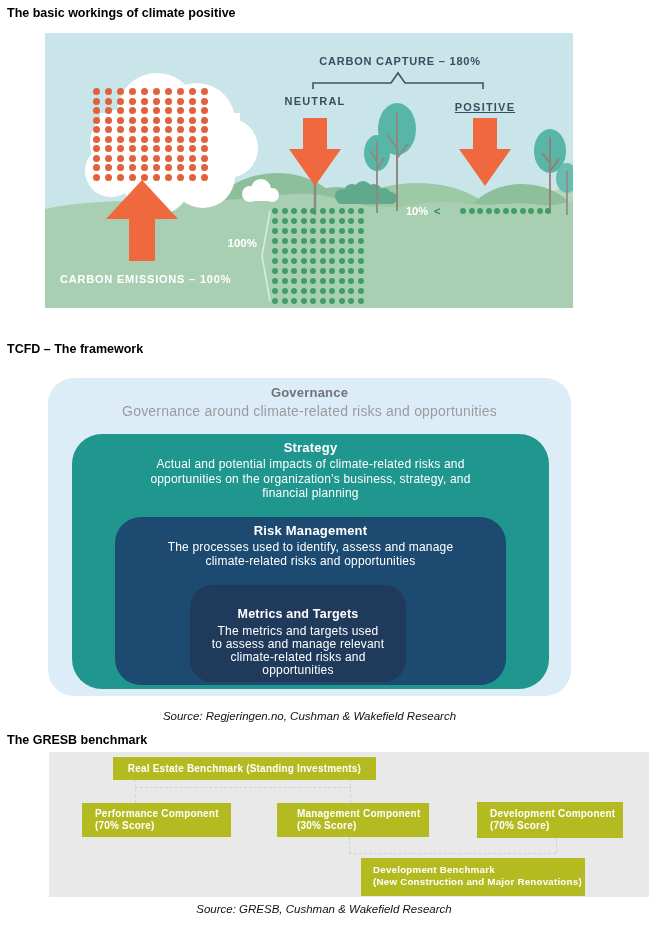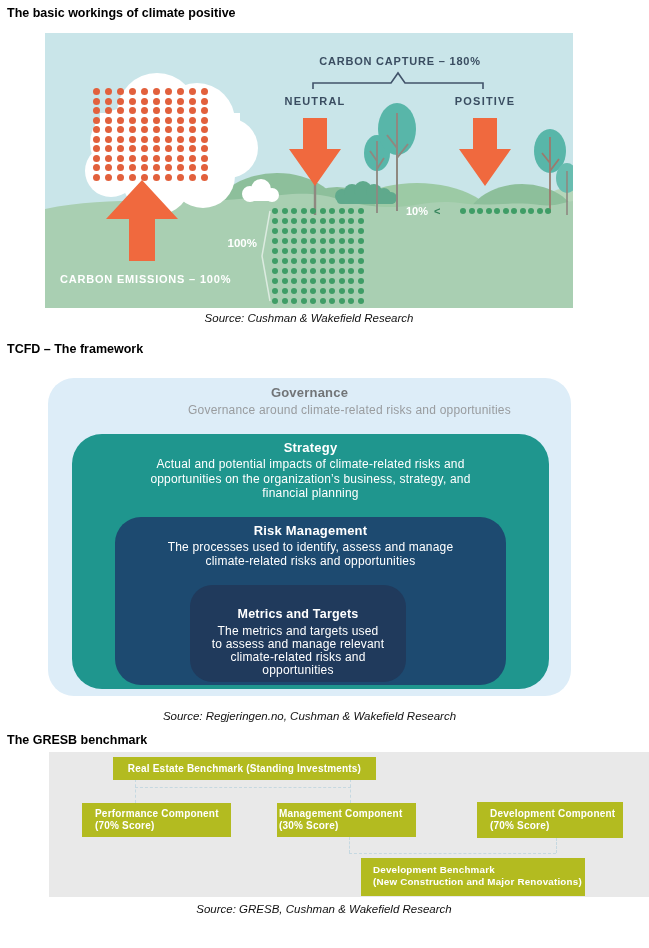--- a/index.html
+++ b/index.html
@@ -10,44 +10,44 @@
 
   
   .info{position:absolute;left:45px;top:33px;width:528px;height:275px;}
   .info svg{position:absolute;left:0;top:0;}
   .dots{position:absolute;}
   .dots i{display:block;}
   .ilbl{position:absolute;font-weight:bold;color:#fff;}
   .navy{color:#3a4d61;}
   .cap-lbl{left:255px;top:22px;width:200px;text-align:center;font-size:11px;letter-spacing:.8px;}
   .neu-lbl{left:210px;top:62px;width:120px;text-align:center;font-size:11px;letter-spacing:1.2px;}
-  .pos-lbl{left:380px;top:62px;width:120px;text-align:center;font-size:11px;letter-spacing:1.2px;}
+  .pos-lbl{left:380px;top:68px;width:120px;text-align:center;font-size:11px;letter-spacing:1.2px;text-decoration:underline;}
   .emi-lbl{left:15px;top:240px;font-size:11px;letter-spacing:.8px;}
   .h100-lbl{left:162px;top:204px;width:50px;text-align:right;font-size:11.5px;}
   .t10-lbl{left:338px;top:172px;width:45px;text-align:right;font-size:11px;}
   .lt-lbl{left:389px;top:172px;font-size:11px;color:#35845c;}
 
   
   .tcfd{position:absolute;left:48px;top:378px;width:523px;height:318px;background:#ddedf8;border-radius:26px;}
   .tcfd .name{position:absolute;left:0;width:100%;text-align:center;font-weight:bold;color:#fff;font-size:13px;letter-spacing:.2px;}
   .tcfd .line{position:absolute;left:0;width:100%;text-align:center;color:#fff;font-size:12px;letter-spacing:.2px;}
   .gov-name{position:absolute;left:0;top:7px;width:100%;text-align:center;font-size:13px;font-weight:600;color:#717477;letter-spacing:.2px;}
-  .gov-line{position:absolute;left:0;top:25px;width:100%;text-align:center;font-size:12px;color:#999c9f;letter-spacing:.2px;padding-left:40px;}
+  .gov-line{position:absolute;left:0;top:25px;width:100%;text-align:center;font-size:14px;color:#999c9f;letter-spacing:.2px;}
   .box{position:absolute;}
   .teal{left:24px;top:56px;width:477px;height:255px;background:#1f968e;border-radius:30px;}
   .risk{left:43px;top:83px;width:391px;height:168px;background:#1d4a70;border-radius:26px;}
   .metrics{left:75px;top:68px;width:216px;height:97px;background:#203a5c;border-radius:22px;}
 
   
   .gresb{position:absolute;left:5px;top:752px;width:638px;height:145px;background:#e9e9e9;margin-left:44px;}
   .gbox{position:absolute;background:#b3bb20;color:#fff;font-weight:bold;font-size:10px;letter-spacing:.2px;}
   .gbox .bline{display:block;line-height:12px;}
   .gb-real{left:64px;top:5px;width:263px;height:23px;text-align:center;line-height:23px;}
   .gb-perf{left:33px;top:51px;width:149px;height:34px;padding:5px 0 0 13px;box-sizing:border-box;}
-  .gb-mgmt{left:228px;top:51px;width:139px;height:34px;padding:5px 0 0 2px;box-sizing:border-box;}
+  .gb-mgmt{left:228px;top:51px;width:152px;height:34px;padding:5px 0 0 20px;box-sizing:border-box;}
   .gb-dev{left:428px;top:50px;width:146px;height:36px;padding:6px 0 0 13px;box-sizing:border-box;}
   .gb-devb{left:312px;top:106px;width:224px;height:38px;padding:6px 0 0 12px;box-sizing:border-box;font-size:9.8px;}
   .conn-v{position:absolute;width:0;border-left:1.5px dashed #c5d8e1;}
   .conn-h{position:absolute;height:0;border-top:1.5px dashed #c5d8e1;}
 </style>
 </head>
 <body>
 
 <div class="page">
 
@@ -341,21 +341,20 @@
 
     <div class="ilbl navy cap-lbl">CARBON CAPTURE – 180%</div>
     <div class="ilbl navy neu-lbl">NEUTRAL</div>
     <div class="ilbl navy pos-lbl">POSITIVE</div>
     <div class="ilbl emi-lbl">CARBON EMISSIONS – 100%</div>
     <div class="ilbl h100-lbl">100%</div>
     <div class="ilbl t10-lbl">10%</div>
     <div class="ilbl lt-lbl">&lt;</div>
   </div>
 
-  <div class="source" style="left:45px;top:312px;width:528px">Source: Cushman &amp; Wakefield Research</div>
 
   <div class="sec-title" style="top:342px">TCFD – The framework</div>
 
   <div class="tcfd">
     <div class="gov-name">Governance</div>
     <div class="gov-line">Governance around climate-related risks and opportunities</div>
 
     <div class="box teal">
       <div class="name" style="top:6px">Strategy</div>
       <div class="line" style="top:23px">Actual and potential impacts of climate-related risks and</div>

